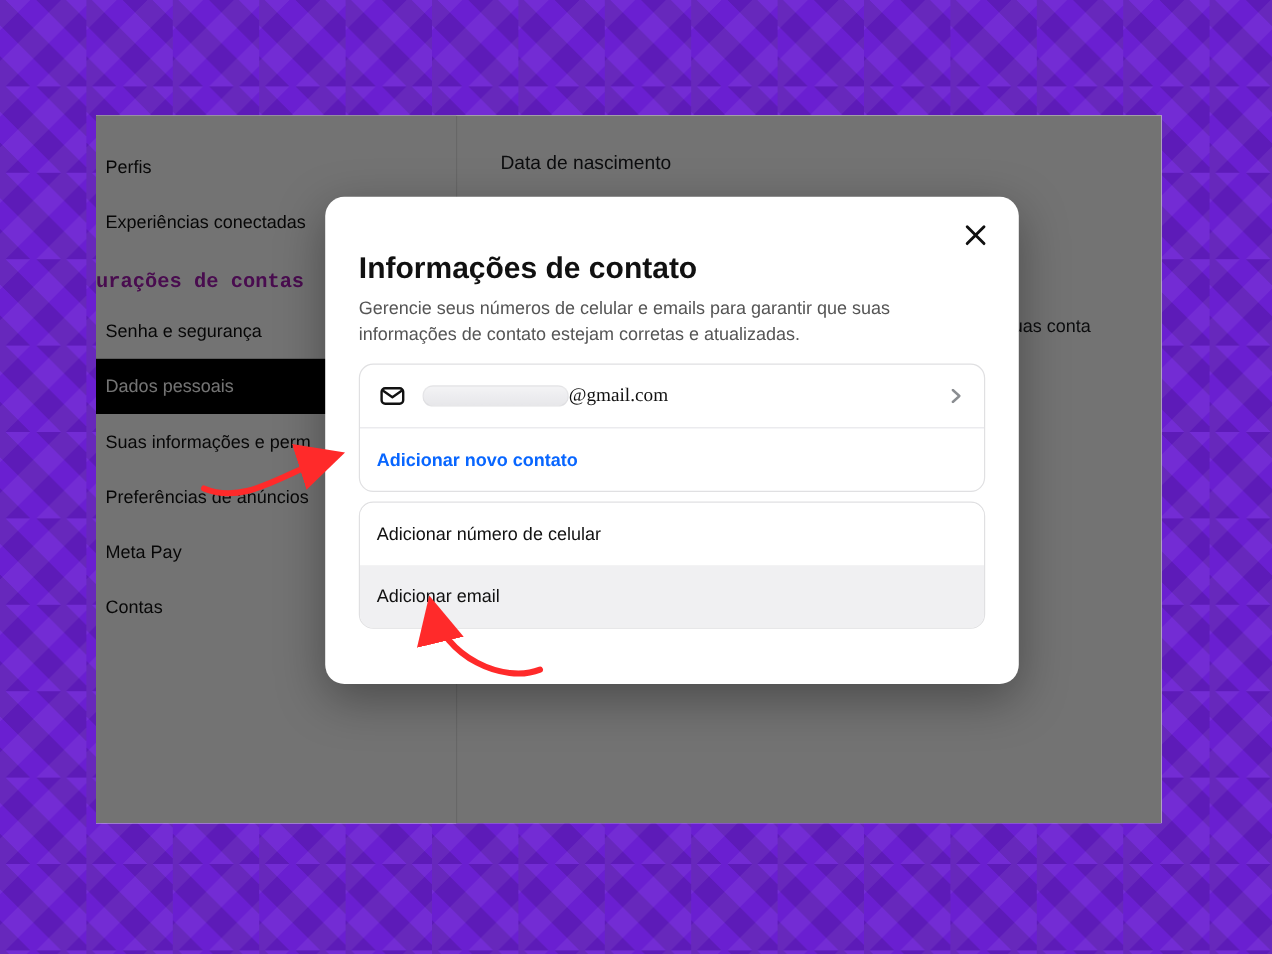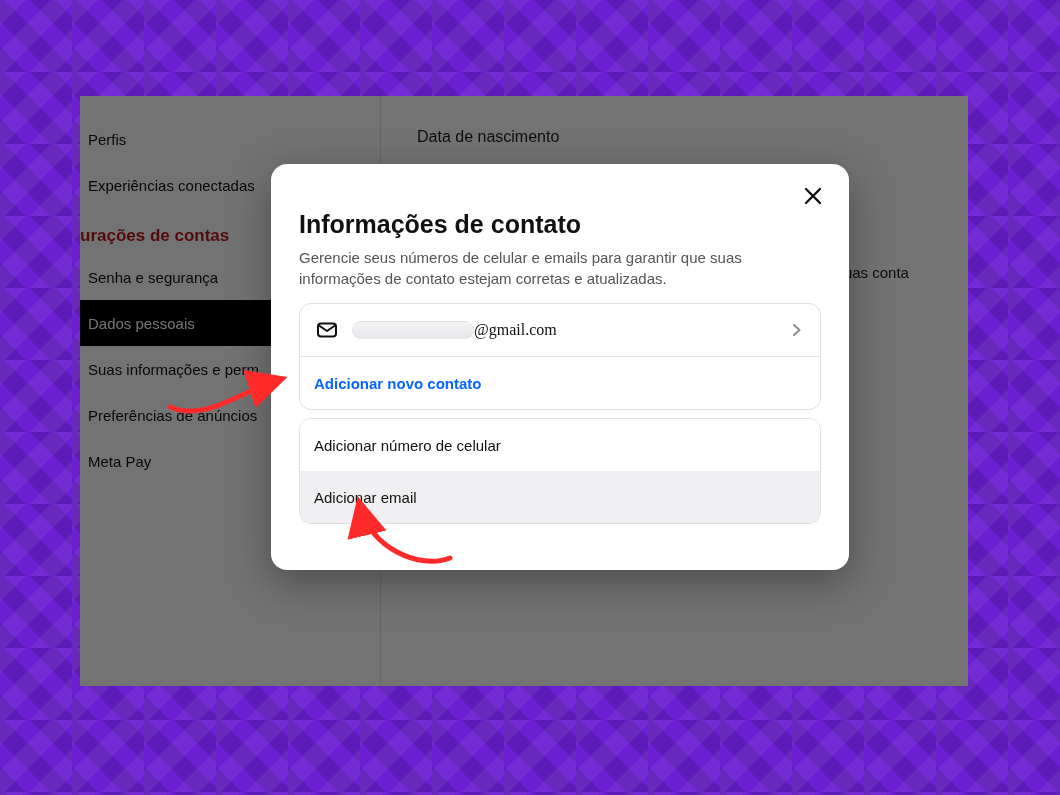--- a/index.html
+++ b/index.html
@@ -46,22 +46,23 @@
     .sidebar .item {
       height: 46px;
       display: flex; align-items: center;
       padding-left: 8px;
       color: #111;
       font-size: 15px;
     }
     .sidebar .heading {
       font-weight: 700;
       font-size: 17px;
-      color: #b91c1c;
+      color: #a21caf;
       padding: 18px 0 8px 0;
+      font-family: Liberation Mono, monospace;
     }
     .sidebar .active {
       background: #000000;
       color: #fff;
     }
 
     
     .main {
       position: absolute; left: 300px; top: 0; right: 0; height: 100%;
       background: #fff;
@@ -179,20 +180,23 @@
         <span>Dados pessoais</span>
       </div>
       <div class="item">
         <span>Suas informações e perm</span>
       </div>
       <div class="item">
         <span>Preferências de anúncios</span>
       </div>
       <div class="item">
         <span>Meta Pay</span>
+      </div>
+      <div class="item">
+        <span>Contas</span>
       </div>
     </div>
 
     <div class="main">
       <div class="dob-label">Data de nascimento</div>
       <div class="dob-redact"></div>
       <div class="right-tip">ou exclua suas conta</div>
     </div>
 
     <div class="page-dim"></div>

